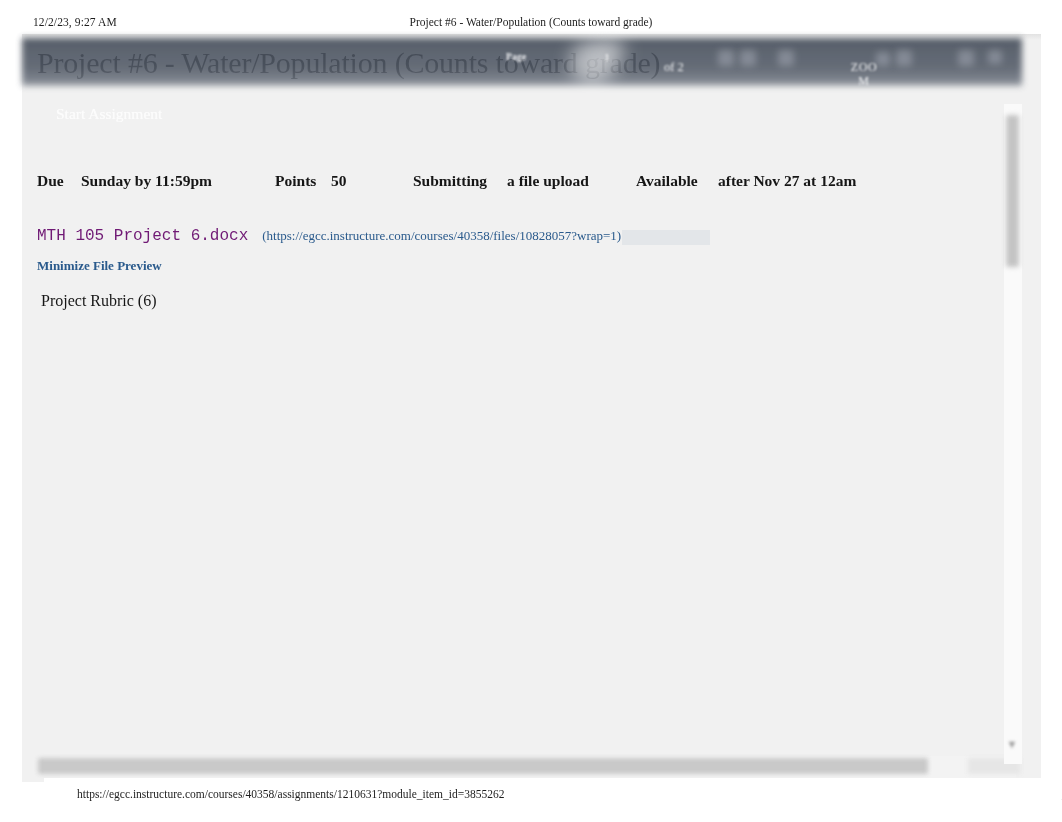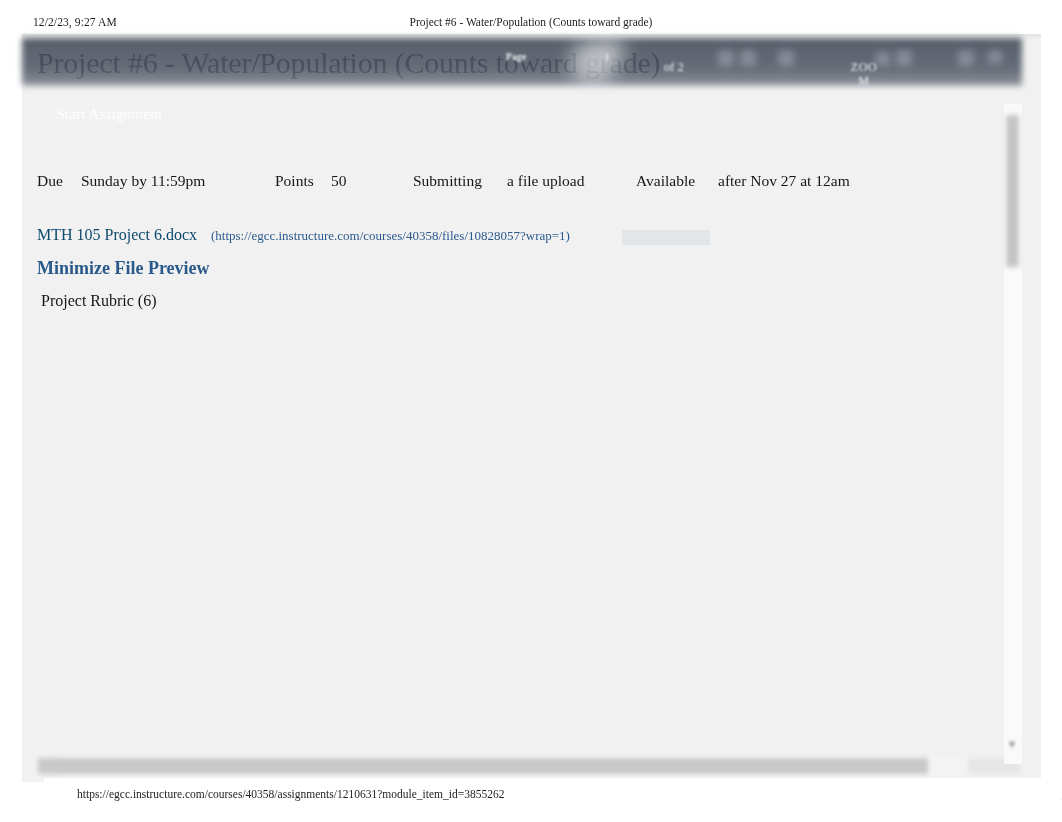--- a/index.html
+++ b/index.html
@@ -120,20 +120,21 @@
   }
 
   
   .meta-row {
     position: absolute;
     left: 15px;
     top: 138px;
     width: 980px;
     height: 22px;
     white-space: nowrap;
+    font-weight: bold;
   }
   .meta-row span {
     display: inline-block;
     font-size: 15.5px;
     color: #161616;
     vertical-align: top;
   }
   .m-due      { width: 40px; }
   .m-duev     { width: 190px; }
   .m-points   { width: 52px; }
@@ -146,23 +147,24 @@
   
   .file-row {
     position: absolute;
     left: 15px;
     top: 192px;
     white-space: nowrap;
     height: 24px;
   }
   .file-link {
     font-size: 16px;
-    color: #0c4a6e;
+    color: #701a75;
     text-decoration: none;
     white-space: nowrap;
+    font-family: Liberation Mono, monospace;
   }
   .file-url {
     font-size: 13px;
     color: #2a5a8c;
     margin-left: 14px;
     white-space: nowrap;
   }
   .file-row::after {
     
     content: "";
@@ -171,21 +173,21 @@
     top: 4px;
     width: 88px;
     height: 15px;
     background: rgba(225,228,232,.85);
   }
 
   .minimize-link {
     position: absolute;
     left: 15px;
     top: 224px;
-    font-size: 18px;
+    font-size: 13px;
     color: #2a5a8c;
     text-decoration: none;
     white-space: nowrap;
     font-weight: bold;
   }
 
   .rubric-title {
     position: absolute;
     left: 19px;
     top: 258px;

